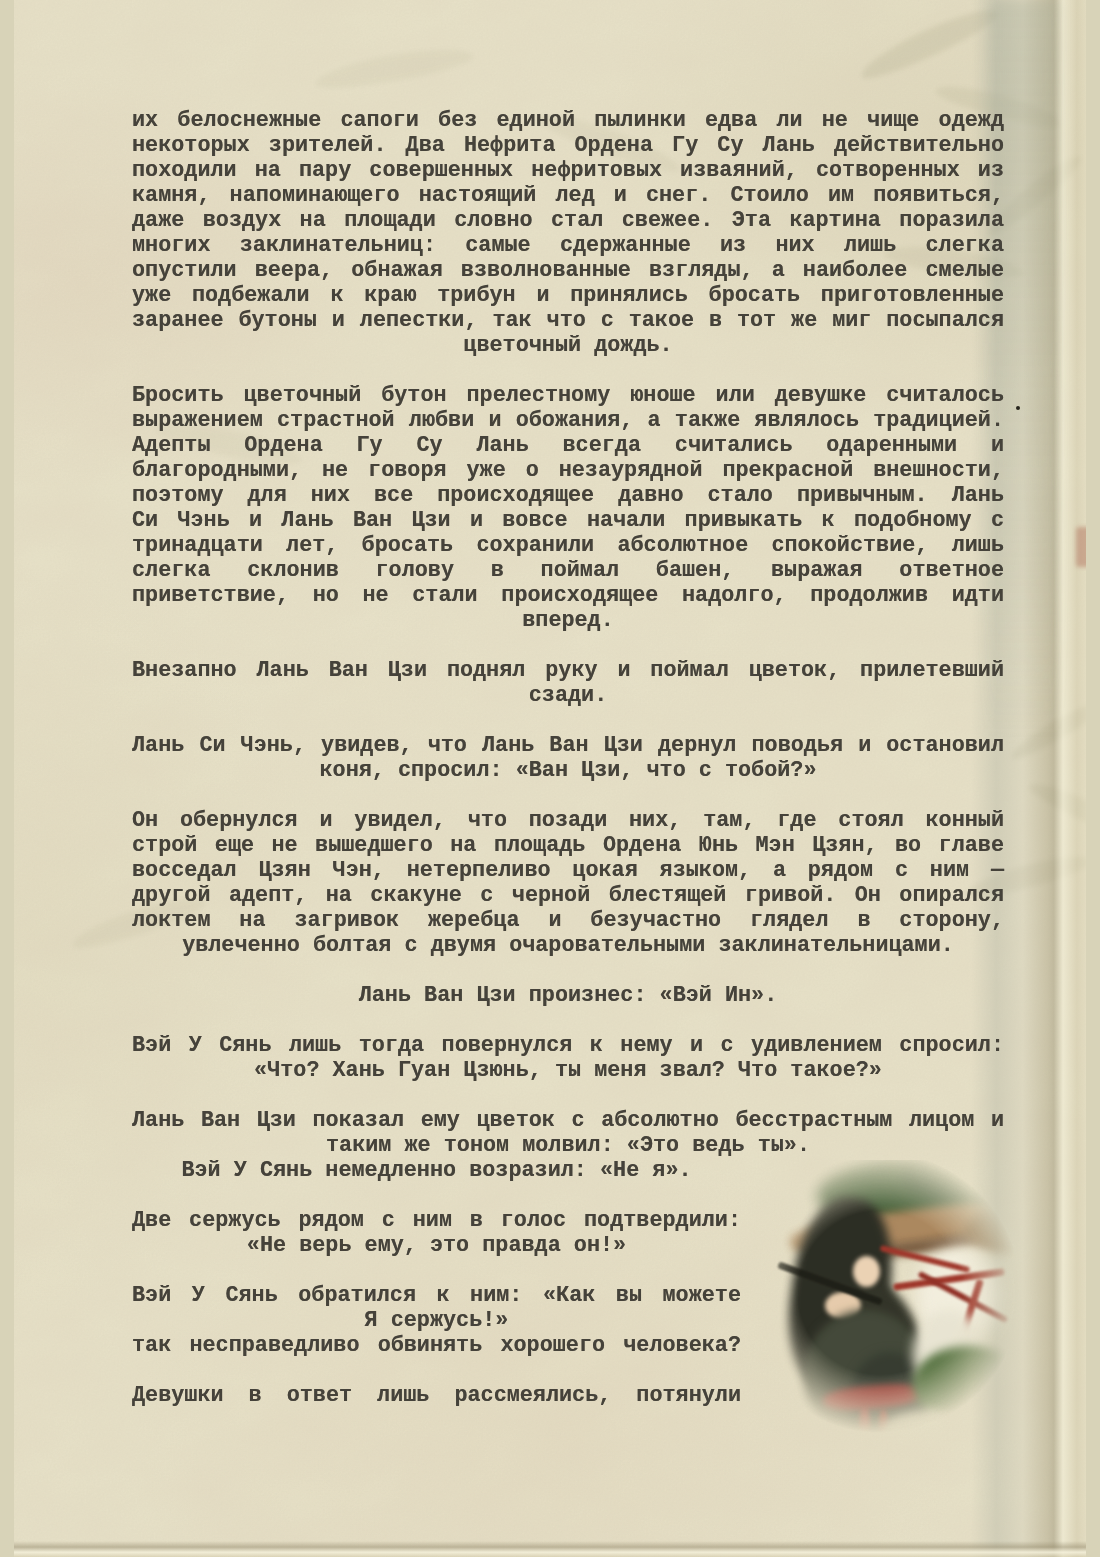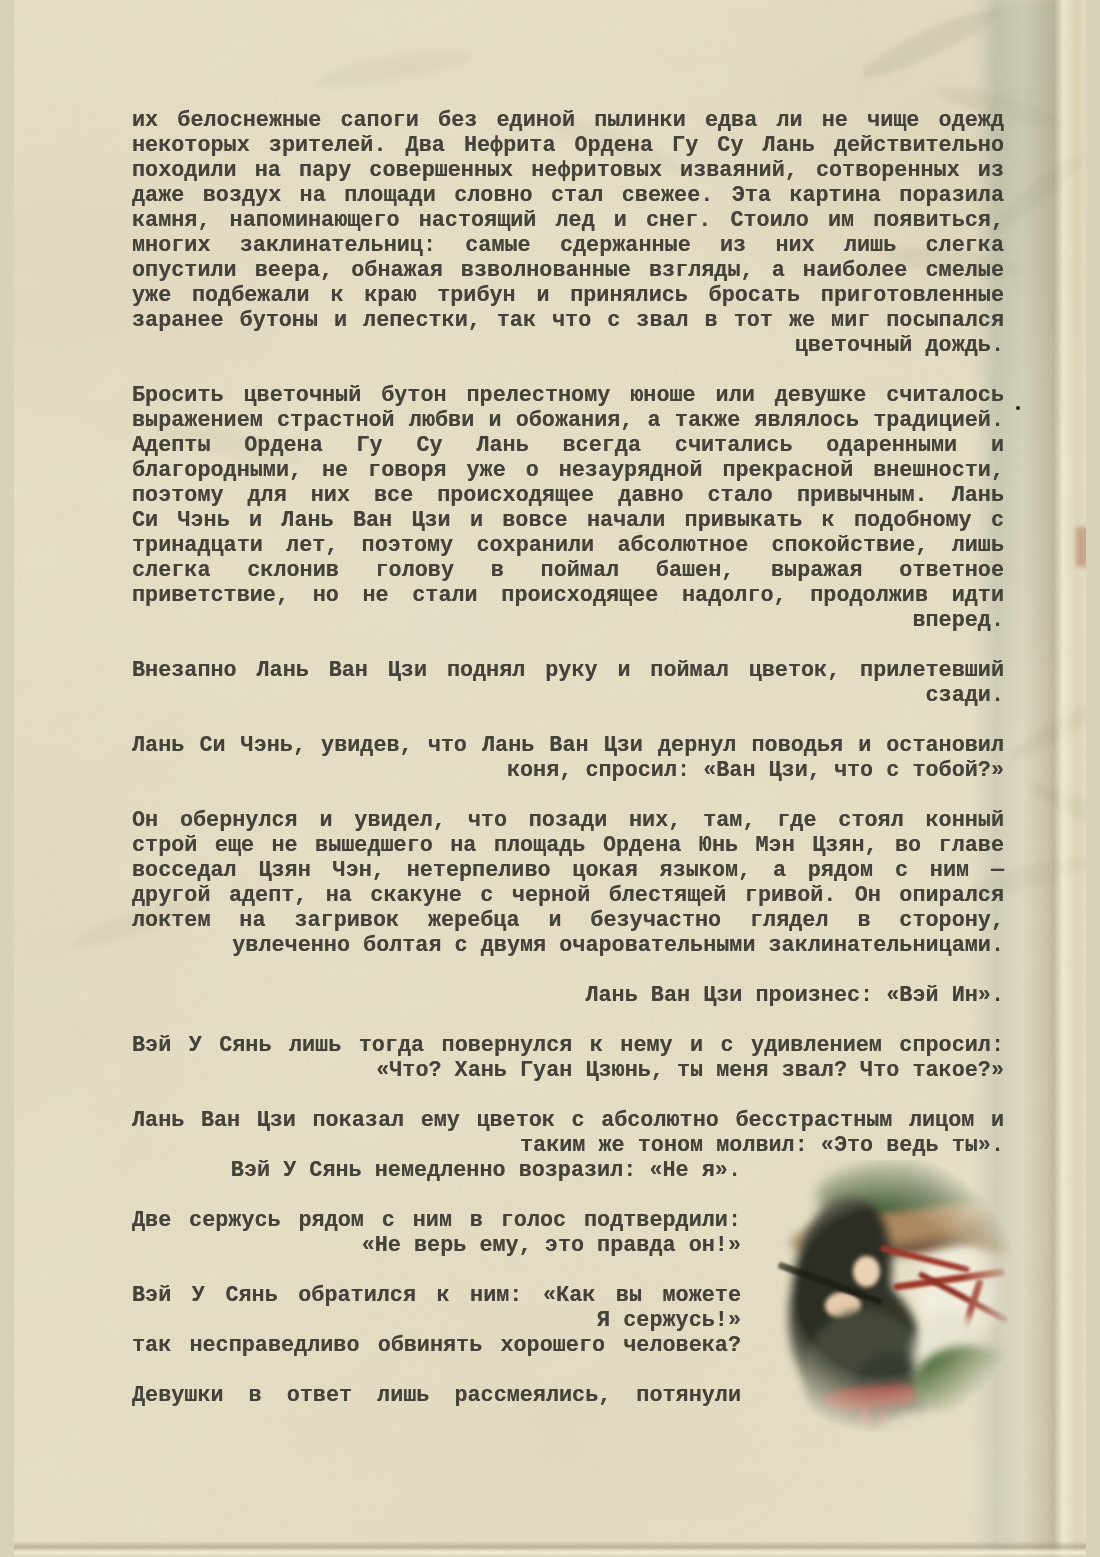--- a/index.html
+++ b/index.html
@@ -54,21 +54,21 @@
 
   
   .text-block{
     position:absolute;left:118px;top:108px;width:872px;
     color:var(--ink);
     font-size:21.8px;line-height:25px;font-weight:bold;
     text-shadow:0 0 .6px rgba(69,66,58,.55);
   }
   .para{margin:0 0 25px 0;}
   .para:last-child{margin-bottom:0;}
-  .line{text-align:right;}
+  .line{text-align:center;}
   .line.jl{text-align:justify;text-align-last:justify;}
 
   
   figure.illus{
     float:right;
     width:265px;height:282px;
     margin:2px -22px 6px 20px;
     position:relative;overflow:hidden;
     opacity:.95;
     -webkit-mask-image:radial-gradient(ellipse 62% 58% at 45% 47%, #000 50%, transparent 86%);
@@ -111,36 +111,36 @@
   <div class="bottom-edge"></div>
   <div class="speck" style="left:1002px;top:406px;"></div>
   <div class="seal" style="left:1062px;top:527px;width:18px;height:40px;"></div>
 
   <div class="text-block">
     <div>
         <div class="para">
           <div class="line jl">их белоснежные сапоги без единой пылинки едва ли не чище одежд</div>
           <div class="line jl">некоторых зрителей. Два Нефрита Ордена Гу Су Лань действительно</div>
           <div class="line jl">походили на пару совершенных нефритовых изваяний, сотворенных из</div>
+          <div class="line jl">камня, напоминающего настоящий лед и снег. Стоило им появиться,</div>
           <div class="line jl">даже воздух на площади словно стал свежее. Эта картина поразила</div>
-          <div class="line jl">камня, напоминающего настоящий лед и снег. Стоило им появиться,</div>
           <div class="line jl">многих заклинательниц: самые сдержанные из них лишь слегка</div>
           <div class="line jl">опустили веера, обнажая взволнованные взгляды, а наиболее смелые</div>
           <div class="line jl">уже подбежали к краю трибун и принялись бросать приготовленные</div>
-          <div class="line jl">заранее бутоны и лепестки, так что с звал в тот же миг посыпался</div>
+          <div class="line jl">заранее бутоны и лепестки, так что с такое в тот же миг посыпался</div>
           <div class="line">цветочный дождь.</div>
         </div>
         <div class="para">
           <div class="line jl">Бросить цветочный бутон прелестному юноше или девушке считалось</div>
           <div class="line jl">выражением страстной любви и обожания, а также являлось традицией.</div>
           <div class="line jl">Адепты Ордена Гу Су Лань всегда считались одаренными и</div>
           <div class="line jl">благородными, не говоря уже о незаурядной прекрасной внешности,</div>
           <div class="line jl">поэтому для них все происходящее давно стало привычным. Лань</div>
           <div class="line jl">Си Чэнь и Лань Ван Цзи и вовсе начали привыкать к подобному с</div>
-          <div class="line jl">тринадцати лет, поэтому сохранили абсолютное спокойствие, лишь</div>
+          <div class="line jl">тринадцати лет, бросать сохранили абсолютное спокойствие, лишь</div>
           <div class="line jl">слегка склонив голову в поймал башен, выражая ответное</div>
           <div class="line jl">приветствие, но не стали происходящее надолго, продолжив идти</div>
           <div class="line">вперед.</div>
         </div>
         <div class="para">
           <div class="line jl">Внезапно Лань Ван Цзи поднял руку и поймал цветок, прилетевший</div>
           <div class="line">сзади.</div>
         </div>
         <div class="para">
           <div class="line jl">Лань Си Чэнь, увидев, что Лань Ван Цзи дернул поводья и остановил</div>

